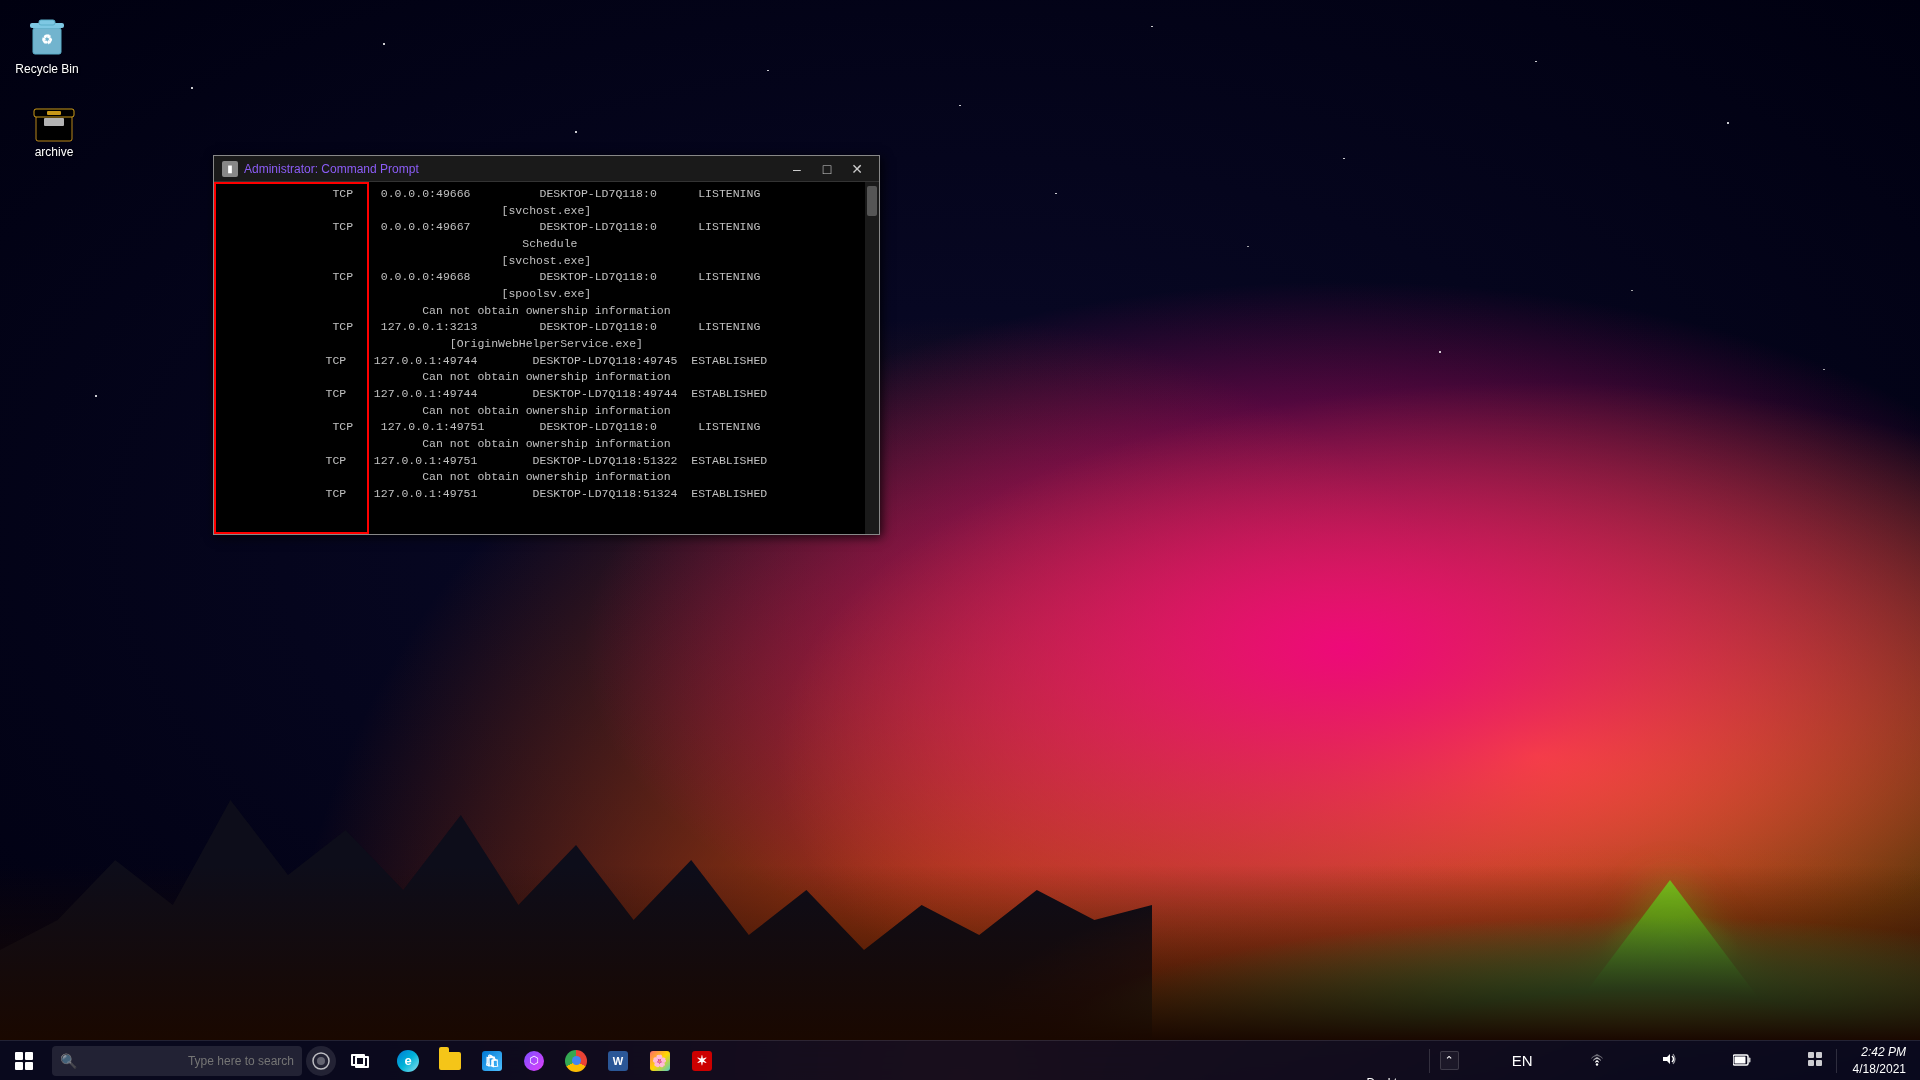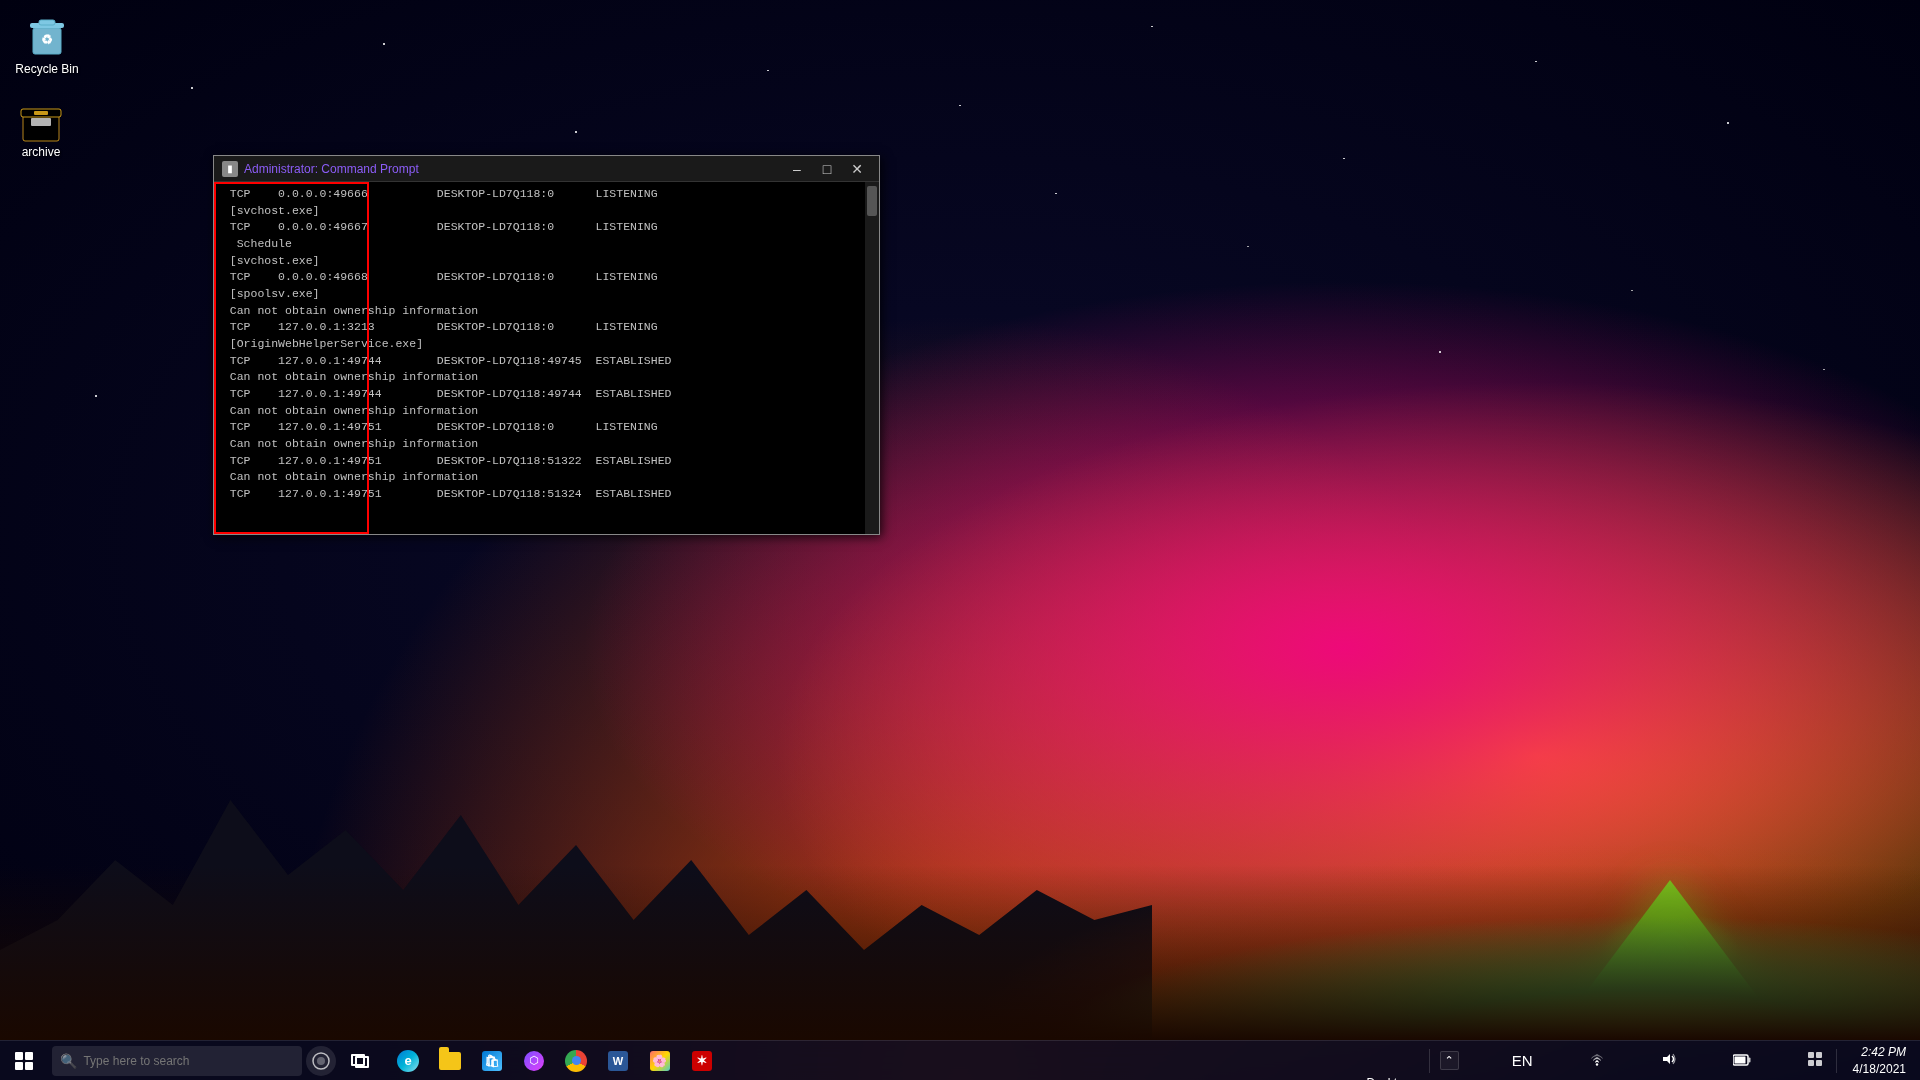--- a/index.html
+++ b/index.html
@@ -266,20 +266,21 @@
       height: 100%;
       border: 2px solid red;
       pointer-events: none;
       z-index: 10;
     }
 
     .cmd-line {
       white-space: pre;
       display: block;
       line-height: 1.45;
+      text-align: center;
     }
 
     
     #taskbar {
       position: absolute;
       bottom: 0;
       left: 0;
       right: 0;
       height: 40px;
       background: rgba(10, 10, 30, 0.92);
@@ -324,20 +325,21 @@
       cursor: text;
     }
 
     #search-bar input {
       background: transparent;
       border: none;
       outline: none;
       color: rgba(255,255,255,0.6);
       font-size: 12px;
       width: 100%;
+      text-align: right;
     }
 
     .search-icon-tb {
       color: rgba(255,255,255,0.6);
       font-size: 14px;
       margin-right: 6px;
     }
 
     #taskbar-center {
       display: flex;
@@ -606,21 +608,21 @@
       <rect x="10" y="18" width="28" height="26" rx="2" stroke="#5aaec8" stroke-width="1"></rect>
 
       <rect x="7" y="13" width="34" height="5" rx="2" fill="#7ec8e3"></rect>
       <rect x="16" y="10" width="16" height="5" rx="2" fill="#7ec8e3" stroke="#5aaec8" stroke-width="1"></rect>
 
       <text x="24" y="34" text-anchor="middle" font-size="13" fill="white" font-weight="bold">♻</text>
     </svg>
     <span class="icon-label">Recycle Bin</span>
   </div>
 
-  <div class="desktop-icon" style="left: 3px; top: 97px;">
+  <div class="desktop-icon" style="left: 16px; top: 97px;">
     <svg class="icon-image archive-icon-svg" viewBox="0 0 48 48" xmlns="http://www.w3.org/2000/svg">
 
       <rect x="6" y="18" width="36" height="26" rx="2" fill="#d4a017"></rect>
       <rect x="6" y="18" width="36" height="26" rx="2" stroke="#b8861a" stroke-width="1"></rect>
 
       <rect x="4" y="12" width="40" height="8" rx="2" fill="#e8b520"></rect>
       <rect x="4" y="12" width="40" height="8" rx="2" stroke="#c89818" stroke-width="1"></rect>
 
       <rect x="14" y="21" width="20" height="8" rx="1" fill="#fff" opacity="0.7"></rect>
 

